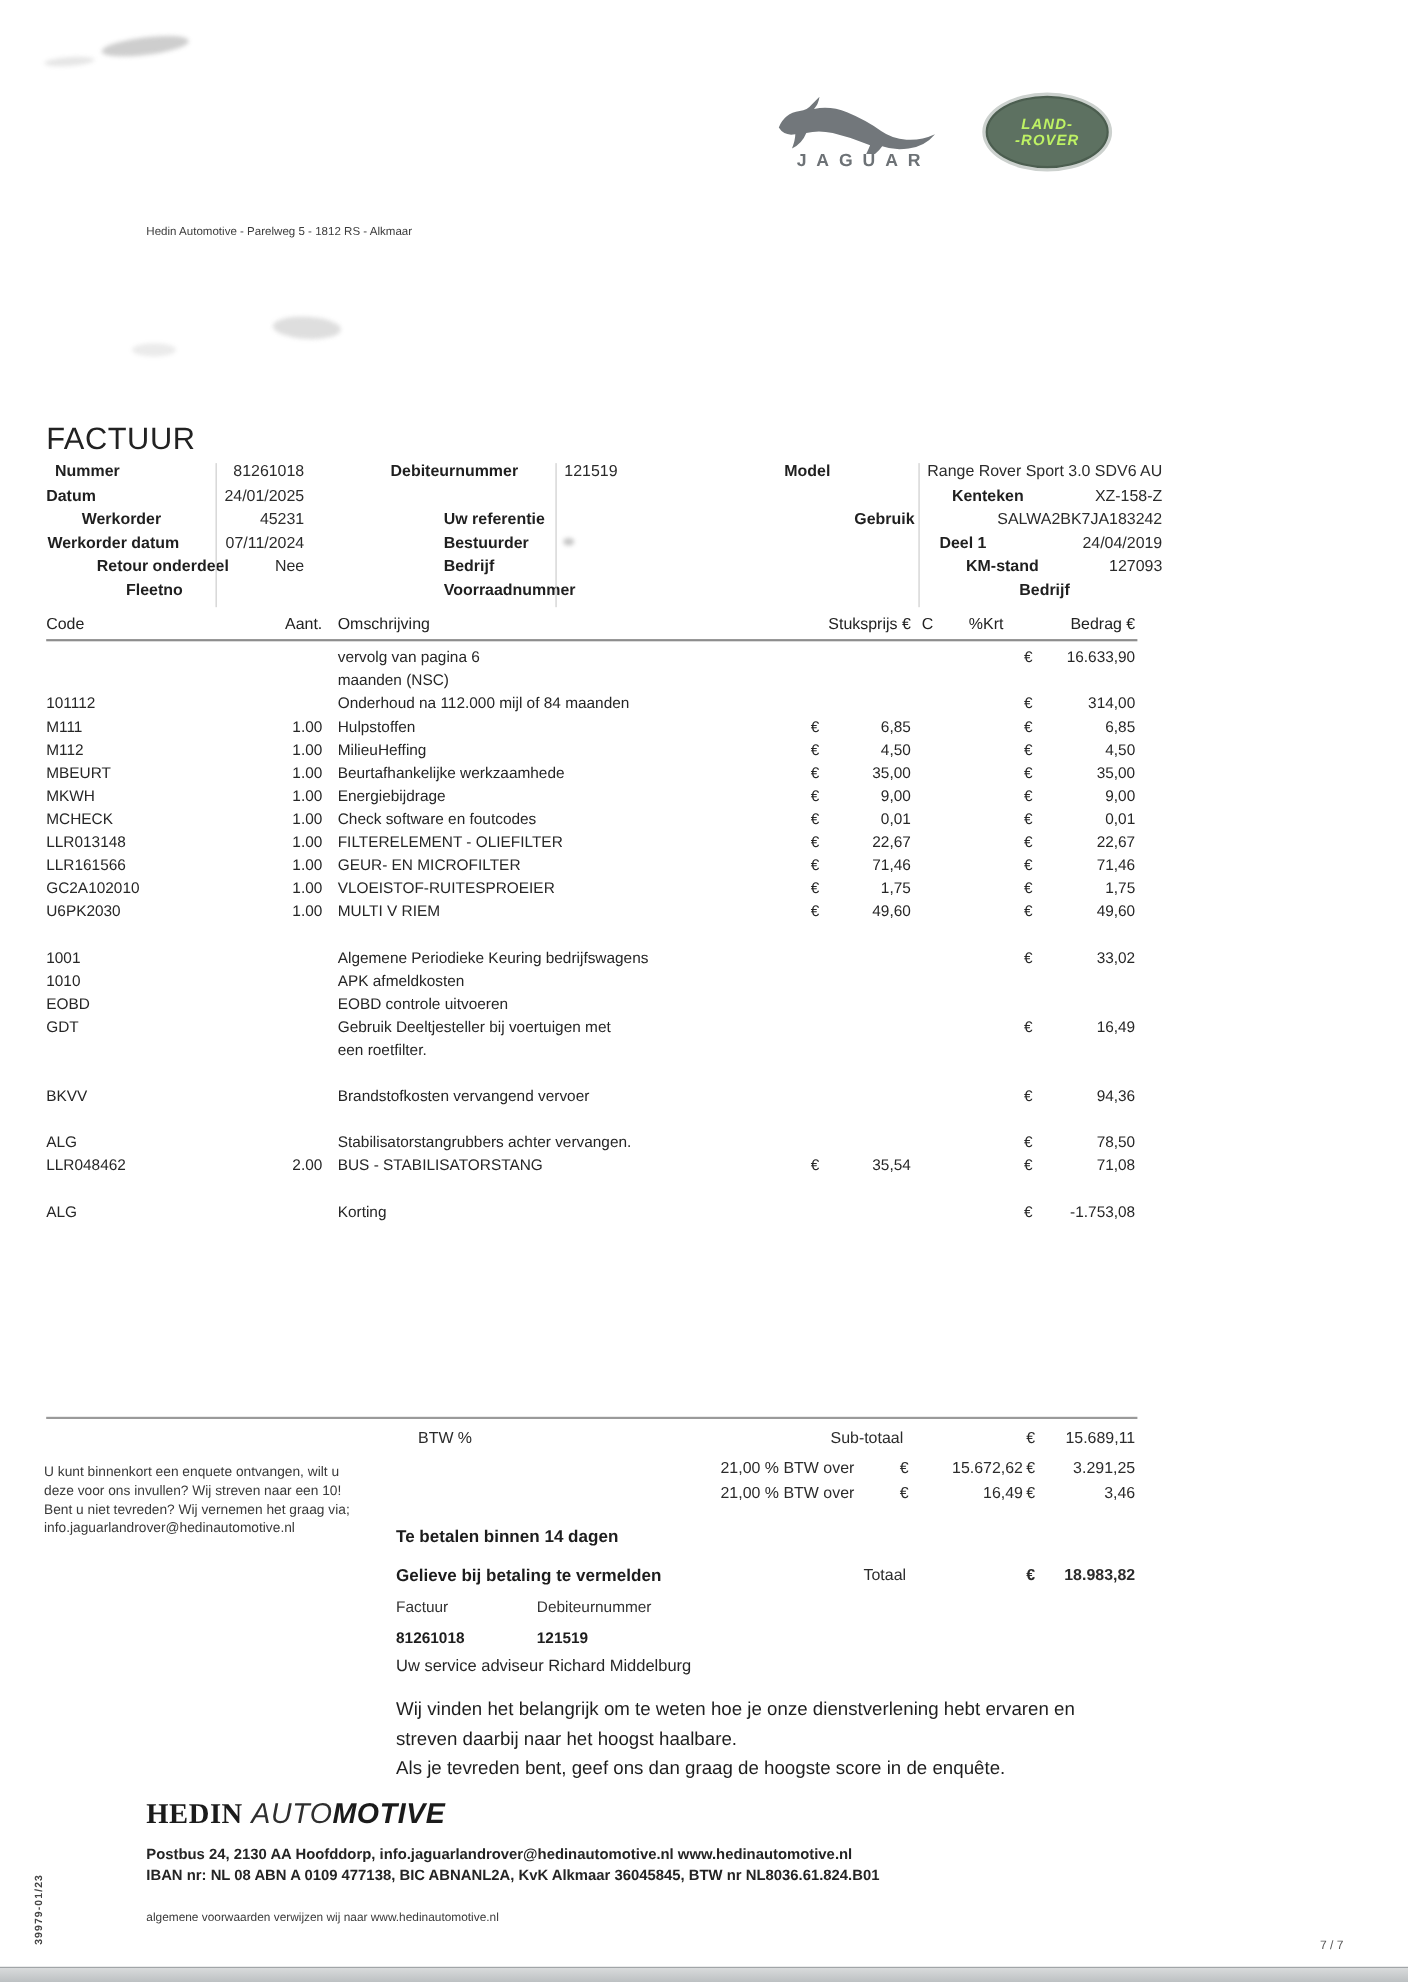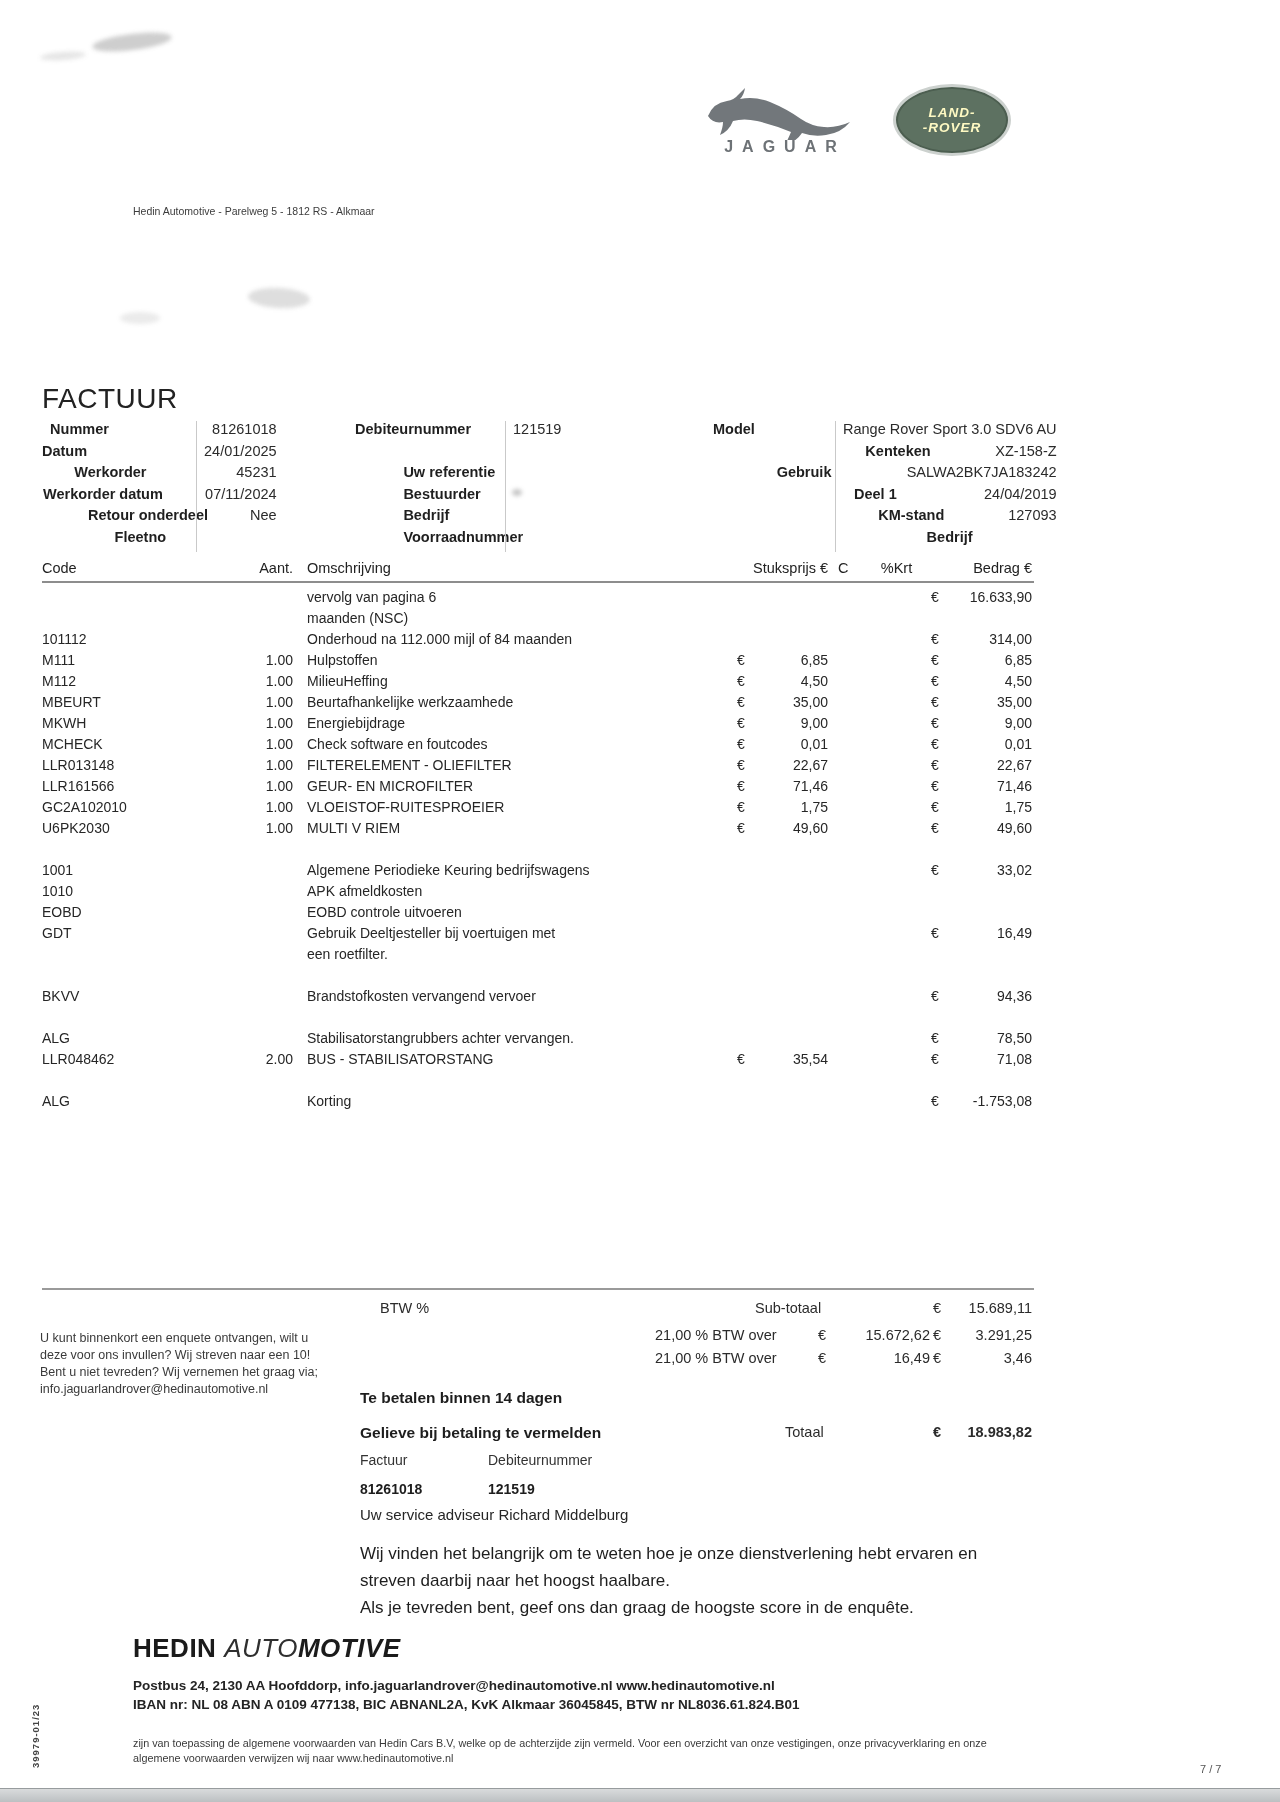--- a/index.html
+++ b/index.html
@@ -16,21 +16,21 @@
   .m3{left:512px;top:489px;width:10px;height:7px;background:rgba(90,90,90,.35);}
   .bottom-strip{position:absolute;left:0;bottom:0;width:1280px;height:13px;
     background:linear-gradient(#d9dbdc,#bcc0c2);border-top:1px solid #979c9e;}
 
   
   .jaguar-logo{left:700px;top:80px;width:170px;height:60px;}
   .jaguar-word{left:700px;top:138px;width:170px;text-align:center;font-size:16px;
     letter-spacing:9px;color:#6d7276;font-weight:600;}
   .lr-badge{left:893px;top:84px;width:112px;height:66px;background:#5d7161;border-radius:50%;
     border:3px solid #ccd1ce;box-shadow:inset 0 0 0 2px #4c5e50;display:flex;flex-direction:column;
-    justify-content:center;align-items:center;color:#fef9c3;font-style:italic;font-weight:bold;
+    justify-content:center;align-items:center;color:#bef264;font-style:italic;font-weight:bold;
     font-size:13.5px;line-height:15px;letter-spacing:1px;}
 
   .sender{left:133px;top:205px;font-size:10.5px;color:#3c3c3c;}
   .title{left:42px;top:383px;font-size:28px;font-weight:500;color:#222;letter-spacing:.5px;margin:0;}
 
   
   .icol{position:absolute;top:421px;}
   .icol-left{left:42px;}  .icol-mid{left:355px;}  .icol-right{left:713px;}
   .irow{display:flex;height:21.5px;font-size:14.5px;align-items:baseline;justify-content:flex-end;}
   .ilabel{font-weight:bold;color:#1f1f1f;}
@@ -70,21 +70,21 @@
   .paynote{left:318px;font-weight:bold;font-size:15.5px;color:#1d1d1d;}
   .refrow{top:1452px;font-size:14px;color:#333;} .refnum{top:1481px;font-size:14px;font-weight:bold;color:#1d1d1d;}
   .rf1{left:318px;} .rf2{left:446px;}
   .advisor{left:360px;top:1506px;font-size:15px;color:#262626;}
 
   .survey{left:40px;top:1330px;font-size:12.5px;line-height:17px;color:#3a3a3a;}
   .message{left:360px;top:1540px;font-size:17px;line-height:27px;color:#1e1e1e;}
 
   
   .brand{left:133px;top:1633px;font-size:26px;color:#1b1b1b;letter-spacing:.5px;}
-  .brand .b1{font-weight:bold;} .brand .b2{font-style:italic;font-weight:400;color:#2f2f2f;margin-top:26px;}
+  .brand .b1{font-weight:bold;font-family:Liberation Serif, serif;} .brand .b2{font-style:italic;font-weight:400;color:#2f2f2f;margin-top:26px;}
   .brand .b3{font-style:italic;font-weight:bold;}
   .contact{left:133px;top:1676px;font-size:13.5px;font-weight:bold;line-height:19px;color:#242424;}
   .legal{left:133px;top:1736px;font-size:10.8px;line-height:15px;color:#3a3a3a;}
   .pagenum{left:1200px;top:1763px;font-size:11px;color:#555;}
   .formcode{left:30px;top:1768px;font-size:9.5px;font-weight:bold;color:#444;letter-spacing:1px;
     transform:rotate(-90deg);transform-origin:0 0;}
 </style>
 </head>
 <body>
 
@@ -498,21 +498,20 @@
 
   <div class="abs brand">
     <span class="b1">HEDIN</span>
     <span class="b2">AUTO</span><span class="b3">MOTIVE</span>
   </div>
   <div class="abs contact">
     <div>Postbus 24, 2130 AA  Hoofddorp, info.jaguarlandrover@hedinautomotive.nl www.hedinautomotive.nl</div>
     <div>IBAN nr: NL 08 ABN A 0109 477138, BIC ABNANL2A, KvK Alkmaar 36045845, BTW nr NL8036.61.824.B01</div>
   </div>
   <div class="abs legal" id="legal">
-      <div>zijn van toepassing de algemene voorwaarden van Hedin Cars B.V, welke op de achterzijde zijn vermeld. Voor een overzicht van onze vestigingen, onze privacyverklaring en onze</div>
       <div>algemene voorwaarden verwijzen wij naar www.hedinautomotive.nl</div>
     </div>
 
   <div class="abs pagenum">7 / 7</div>
   <div class="abs formcode">39979-01/23</div>
 
   <div class="bottom-strip"></div>
 </div>
 
 </body></html>

